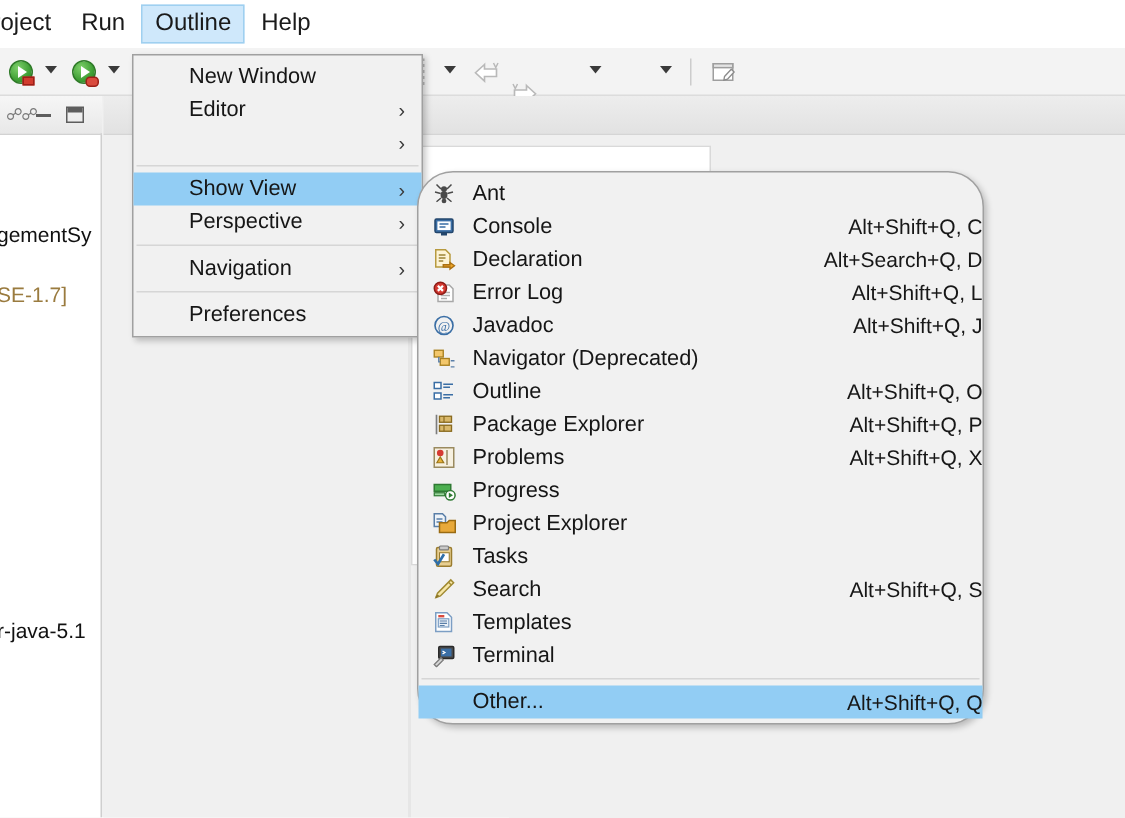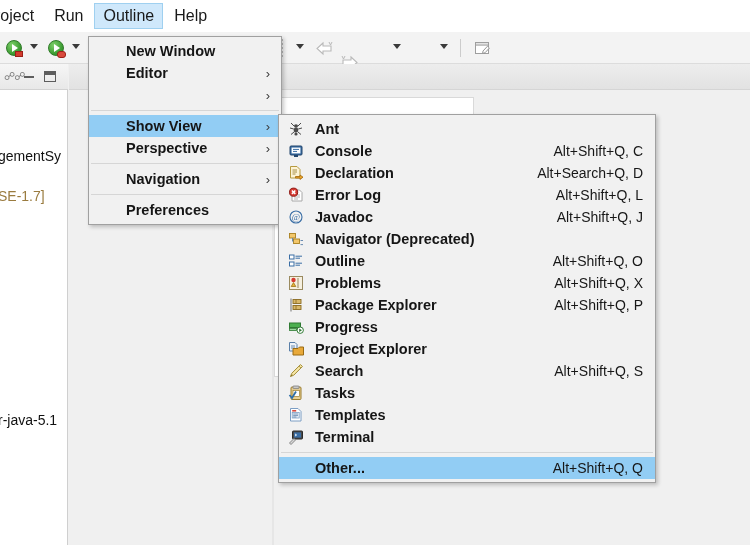--- a/index.html
+++ b/index.html
@@ -190,20 +190,21 @@
     box-shadow: 2px 2px 4px rgba(0,0,0,0.22);
     padding: 3px 0;
   }
   #window-menu {
     left: 88px; top: 36px;
     width: 194px;
   }
   #showview-menu {
     left: 278px; top: 114px;
     width: 378px;
+    border-radius: 24px;
   }
   .mi {
     position: relative;
     display: flex;
     align-items: center;
     height: 22px;
     font-size: 14.5px;
     color: #161616;
     white-space: nowrap;
     cursor: default;
@@ -214,25 +215,25 @@
     background: #d6d6d6;
     margin: 4px 2px 4px 2px;
   }
   .mi-icon {
     width: 22px;
     min-width: 22px;
     height: 18px;
     margin-left: 6px;
     position: relative;
   }
-  .mi-label { padding-left: 8px; font-weight: bold; }
+  .mi-label { padding-left: 8px; }
   #window-menu .mi-label { padding-left: 37px; }
   .mi-accel {
     margin-left: auto;
-    padding-right: 12px;
+    padding-right: 0;
     font-size: 14px;
     color: #171717;
   }
   .mi-arrow {
     margin-left: auto;
     padding-right: 11px;
     font-size: 13px;
     color: #3a3a3a;
   }
 
@@ -490,50 +491,50 @@
           </span>
       </span>
       <span class="mi-label">Outline</span>
       <span class="mi-accel">Alt+Shift+Q, O</span>
     </div>
 
     <div class="mi">
       <span class="mi-icon">
         <span class="ic">
             <svg width="16" height="16" viewBox="0 0 16 16">
+          <path d="M3 1.5 V14.5" stroke="#7c7c7c" stroke-width="1.1"></path>
+          <rect x="5" y="2.5" width="8" height="4" fill="#d9b86a" stroke="#8a6b20" stroke-width="0.9"></rect>
+          <rect x="5" y="8.5" width="8" height="4" fill="#d9b86a" stroke="#8a6b20" stroke-width="0.9"></rect>
+          <path d="M8 2.5 V6.5 M8 8.5 V12.5" stroke="#8a6b20" stroke-width="0.8"></path>
+        </svg>
+          </span>
+      </span>
+      <span class="mi-label">Package Explorer</span>
+      <span class="mi-accel">Alt+Shift+Q, P</span>
+    </div>
+
+    <div class="mi">
+      <span class="mi-icon">
+        <span class="ic">
+            <svg width="16" height="16" viewBox="0 0 16 16">
           <rect x="1.5" y="1.5" width="13" height="13" fill="#f6f0e0" stroke="#9a8a5f" stroke-width="1"></rect>
           <circle cx="5.5" cy="5" r="2.2" fill="#d63a32"></circle>
           <path d="M3.2 11.5 L5.5 7.6 L7.8 11.5 Z" fill="#e8b33a" stroke="#9a7418" stroke-width="0.8"></path>
           <path d="M10 3 V13" stroke="#9a8a5f" stroke-width="1"></path>
         </svg>
           </span>
       </span>
       <span class="mi-label">Problems</span>
       <span class="mi-accel">Alt+Shift+Q, X</span>
     </div>
 
     <div class="mi">
       <span class="mi-icon">
         <span class="ic">
             <svg width="16" height="16" viewBox="0 0 16 16">
-          <path d="M3 1.5 V14.5" stroke="#7c7c7c" stroke-width="1.1"></path>
-          <rect x="5" y="2.5" width="8" height="4" fill="#d9b86a" stroke="#8a6b20" stroke-width="0.9"></rect>
-          <rect x="5" y="8.5" width="8" height="4" fill="#d9b86a" stroke="#8a6b20" stroke-width="0.9"></rect>
-          <path d="M8 2.5 V6.5 M8 8.5 V12.5" stroke="#8a6b20" stroke-width="0.8"></path>
-        </svg>
-          </span>
-      </span>
-      <span class="mi-label">Package Explorer</span>
-      <span class="mi-accel">Alt+Shift+Q, P</span>
-    </div>
-
-    <div class="mi">
-      <span class="mi-icon">
-        <span class="ic">
-            <svg width="16" height="16" viewBox="0 0 16 16">
           <rect x="1.5" y="4" width="11" height="4.5" fill="#4caf50" stroke="#2f7a33" stroke-width="1"></rect>
           <rect x="1.5" y="9.5" width="7" height="2" fill="#9bd79e" stroke="#2f7a33" stroke-width="0.8"></rect>
           <circle cx="12.2" cy="11.2" r="3.2" fill="#ffffff" stroke="#2f7a33" stroke-width="1"></circle>
           <path d="M11.2 9.4 L14 11.2 L11.2 13 Z" fill="#2f7a33"></path>
         </svg>
           </span>
       </span>
       <span class="mi-label">Progress</span>
       <span class="mi-accel"></span>
     </div>
@@ -549,49 +550,49 @@
           </span>
       </span>
       <span class="mi-label">Project Explorer</span>
       <span class="mi-accel"></span>
     </div>
 
     <div class="mi">
       <span class="mi-icon">
         <span class="ic">
             <svg width="16" height="16" viewBox="0 0 16 16">
-          <path d="M12.5 1.6 L14.4 3.5 L5.6 12.3 L2.6 13.4 L3.7 10.4 Z" fill="#f7e7a8" stroke="#a08a32" stroke-width="1"></path>
-          <path d="M11 3.1 L12.9 5" stroke="#a08a32" stroke-width="0.9"></path>
-          <path d="M2.6 13.4 L4.3 11.7" stroke="#8a7428" stroke-width="1"></path>
-        </svg>
-          </span>
-      </span>
-      <span class="mi-label">Search</span>
-      <span class="mi-accel">Alt+Shift+Q, S</span>
-    </div>
-
-    <div class="mi">
-      <span class="mi-icon">
-        <span class="ic">
-            <svg width="16" height="16" viewBox="0 0 16 16">
           <rect x="3" y="2" width="10" height="12.5" rx="1" fill="#e8cf92" stroke="#9a7c2f" stroke-width="1"></rect>
           <rect x="5" y="1" width="6" height="2.6" rx="0.6" fill="#c9c9c9" stroke="#7c7c7c" stroke-width="0.8"></rect>
           <rect x="5" y="5.5" width="6.5" height="6" fill="#ffffff" stroke="#9a7c2f" stroke-width="0.7"></rect>
           <path d="M1.5 10 L4 13 L8 6.5" fill="none" stroke="#2f6ea8" stroke-width="1.8"></path>
         </svg>
           </span>
       </span>
       <span class="mi-label">Tasks</span>
       <span class="mi-accel"></span>
     </div>
 
     <div class="mi">
       <span class="mi-icon">
         <span class="ic">
             <svg width="16" height="16" viewBox="0 0 16 16">
+          <path d="M12.5 1.6 L14.4 3.5 L5.6 12.3 L2.6 13.4 L3.7 10.4 Z" fill="#f7e7a8" stroke="#a08a32" stroke-width="1"></path>
+          <path d="M11 3.1 L12.9 5" stroke="#a08a32" stroke-width="0.9"></path>
+          <path d="M2.6 13.4 L4.3 11.7" stroke="#8a7428" stroke-width="1"></path>
+        </svg>
+          </span>
+      </span>
+      <span class="mi-label">Search</span>
+      <span class="mi-accel">Alt+Shift+Q, S</span>
+    </div>
+
+    <div class="mi">
+      <span class="mi-icon">
+        <span class="ic">
+            <svg width="16" height="16" viewBox="0 0 16 16">
           <path d="M2.5 1.5 H10 L13 4.5 V14 H2.5 Z" fill="#ffffff" stroke="#7c9ec4" stroke-width="1"></path>
           <rect x="4.2" y="5.5" width="7" height="5.5" fill="#eaf1f8" stroke="#7c9ec4" stroke-width="0.8"></rect>
           <path d="M5.2 7 H10 M5.2 8.6 H10 M5.2 10 H8.4" stroke="#5a7fa8" stroke-width="0.8"></path>
           <rect x="4.2" y="3" width="4" height="1.6" fill="#d94a3d"></rect>
         </svg>
           </span>
       </span>
       <span class="mi-label">Templates</span>
       <span class="mi-accel"></span>
     </div>

